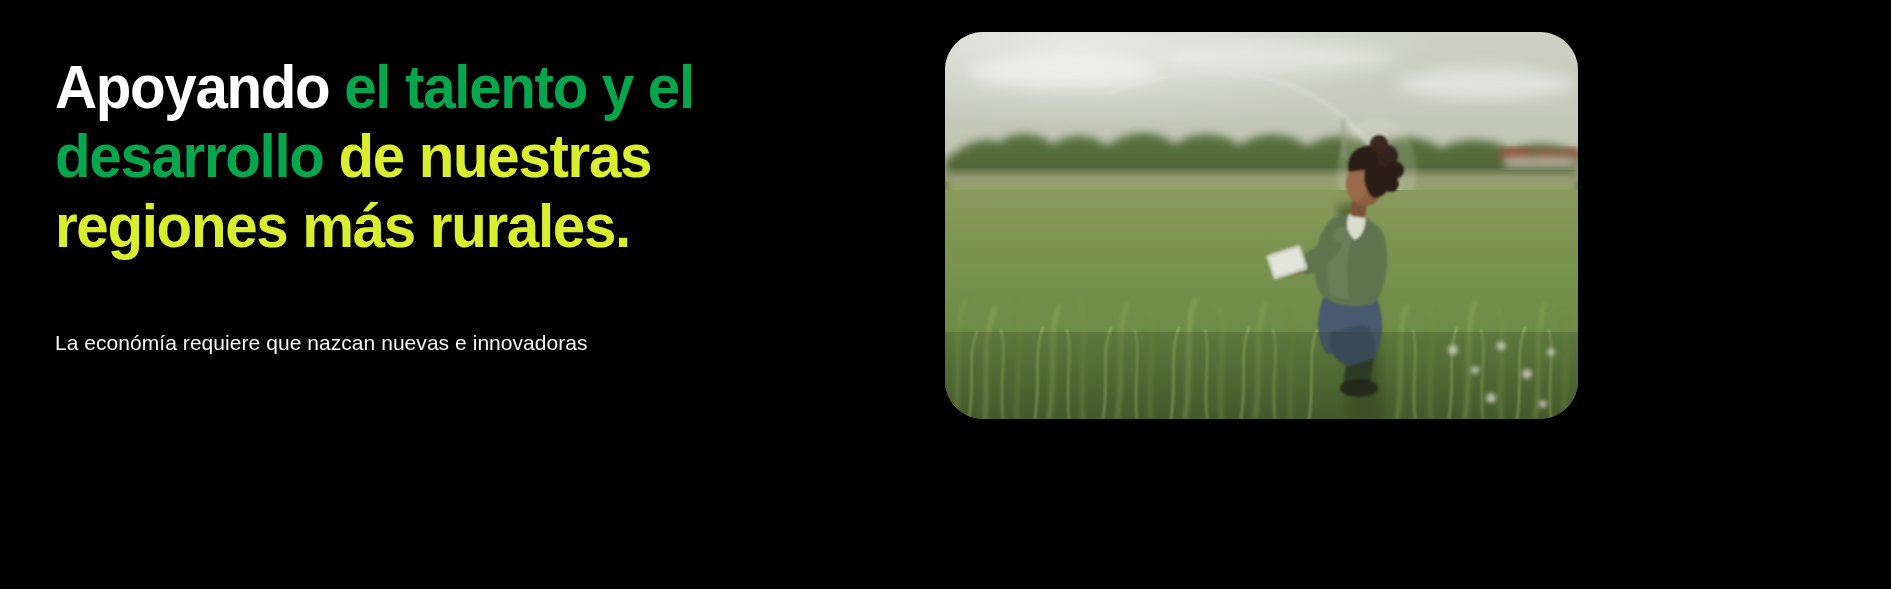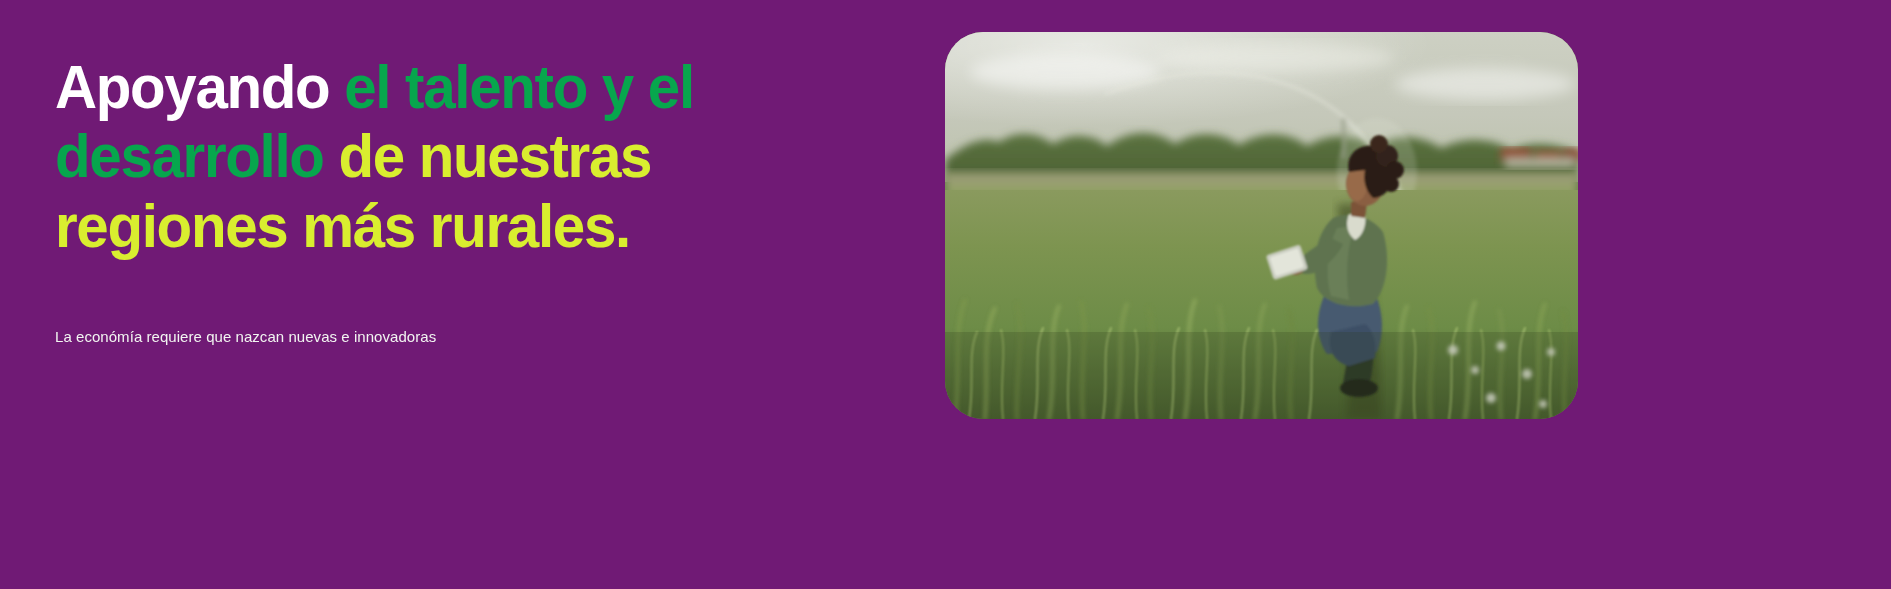--- a/index.html
+++ b/index.html
@@ -8,21 +8,21 @@
     background: #1b2f26;
   }
   body {
     font-family: "Liberation Sans", sans-serif;
     -webkit-font-smoothing: antialiased;
   }
   .hero {
     position: relative;
     width: 1891px;
     height: 589px;
-    background: #701a75;
+    background: #000000;
     overflow: hidden;
     box-sizing: border-box;
   }
 
   
   .hero-copy {
     position: absolute;
     left: 55px;
     top: 52px;
     width: 760px;
@@ -43,21 +43,21 @@
   .hl-green  { color: #07a64d; }
   .hl-lime   { color: #d9ee2f; }
 
   .subcopy {
     margin: 0;
     position: absolute;
     left: 0;
     top: 272px;
     width: 700px;
     color: #f2f5f1;
-    font-size: 15px;
+    font-size: 21px;
     line-height: 1.78;
     font-weight: 400;
     letter-spacing: 0.05px;
   }
   .subcopy .pline { display: block; white-space: nowrap; }
 
   
   .photo-card {
     position: absolute;
     left: 945px;

